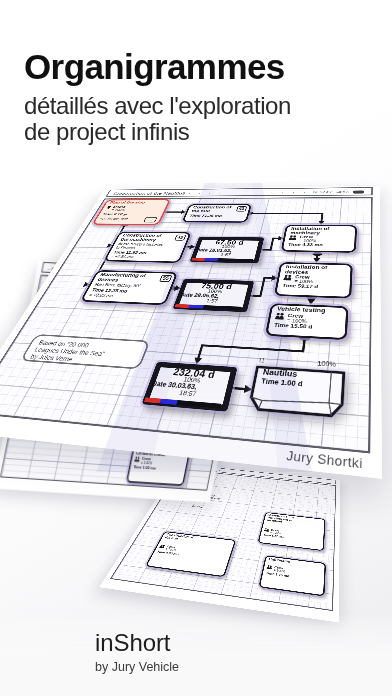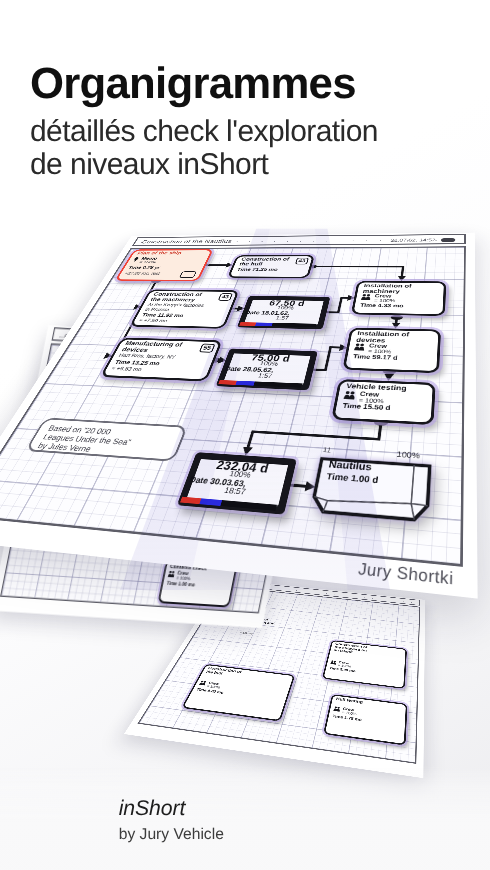--- a/index.html
+++ b/index.html
@@ -81,38 +81,38 @@
 
   .conn{position:absolute;left:0;top:0;width:668px;height:568px;overflow:visible;}
 
   .beam{position:absolute;left:0;top:0;width:392px;height:696px;z-index:35;pointer-events:none;mix-blend-mode:multiply;}
 
   
   .footer{position:absolute;left:0;bottom:0;width:392px;height:104px;z-index:80;
      background:linear-gradient(180deg,rgba(255,255,255,0) 0%,rgba(250,250,251,0.5) 16%,#f9f9fa 44%,#f8f8f9 100%);}
   .flogo{position:absolute;left:17px;bottom:12px;width:80px;height:74px;}
   .ftext{position:absolute;left:95px;bottom:21px;}
-  .fname{font-size:17px;color:#1d1d1d;letter-spacing:-0.1px;line-height:1;font-style:italic;}
+  .fname{font-size:24px;color:#1d1d1d;letter-spacing:-0.1px;line-height:1;}
   .fauth{font-size:12.5px;color:#3c3c3c;margin-top:6px;line-height:1;}
   .fwom{margin-top:8px;height:14px;}
 
   #p1{transform:matrix3d(0.331105,-0.030613,0.000000,-0.000161,-0.216877,0.141667,0.000000,-0.000576,0.000000,0.000000,1.000000,0.000000,105.201874,168.752966,0.000000,1.000000);z-index:30;}
   #p2{transform:matrix3d(0.309880,0.020060,0.000000,-0.000000,-0.071831,0.357042,0.000000,0.000000,0.000000,0.000000,1.000000,0.000000,38.715156,239.997352,0.000000,1.000000);z-index:20;}
   #p3{transform:matrix3d(0.205755,-0.008863,0.000000,-0.000071,-0.175818,-0.097246,0.000000,-0.000513,0.000000,0.000000,1.000000,0.000000,179.157135,443.208842,0.000000,1.000000);z-index:10;}
 </style>
 </head>
 <body>
 
 <div id="stage">
 
   <div class="hdr">
     <h1>Organigrammes</h1>
     <p>
-      <span>détaillés check l'exploration</span><br>
-      <span>de niveaux inShort</span>
+      <span>détaillés avec l'exploration</span><br>
+      <span>de project infinis</span>
     </p>
   </div>
 
   <div class="panel" id="p3">
     <div class="sheet">
       <div class="tbar">
           <div class="ticks"></div>
         </div>
       <div class="frame">
         <div class="grid"></div>

